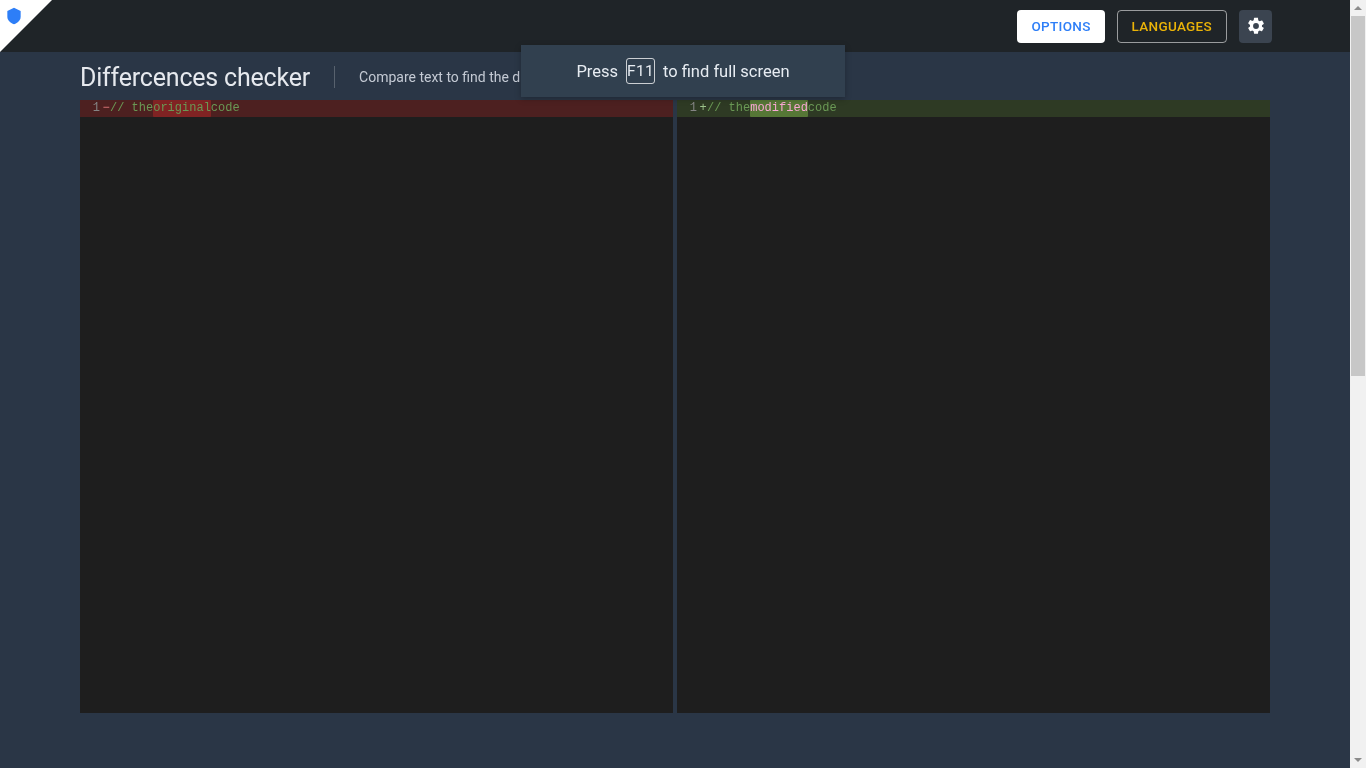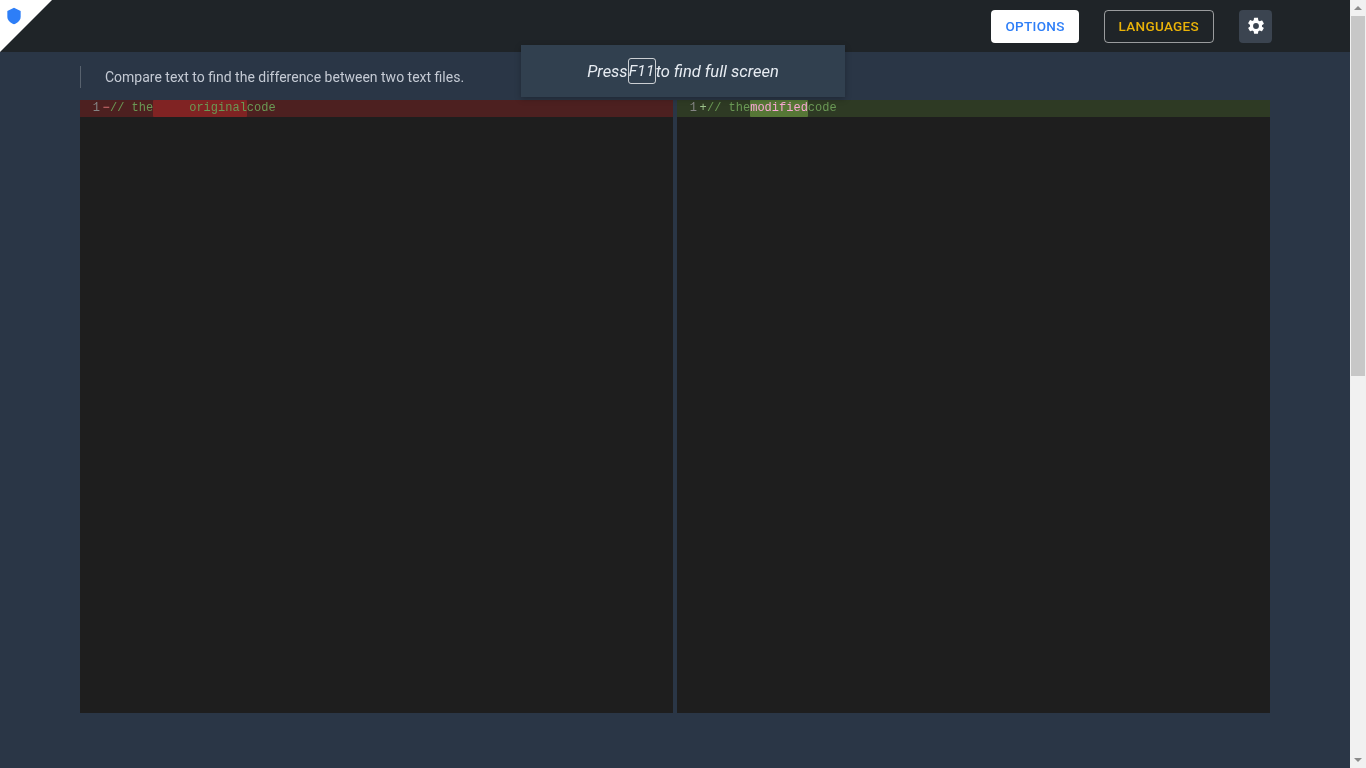--- a/index.html
+++ b/index.html
@@ -20,21 +20,21 @@
   
   .topbar {
     position: absolute;
     top: 0; left: 0; right: 0;
     height: 52px;
     background: #1f2428;
     display: flex;
     align-items: center;
     justify-content: flex-end;
     padding-right: 78px;
-    gap: 25px;
+    gap: 12px;
   }
   .corner {
     position: absolute;
     top: 0; left: 0;
     width: 52px; height: 52px;
     background: #fff;
     clip-path: polygon(0 0, 100% 0, 0 100%);
     display: flex;
     align-items: flex-start;
     justify-content: flex-start;
@@ -151,43 +151,42 @@
     align-items: center;
   }
   .del-bg { background: rgba(200,40,40,0.28); }
   .del-bg .sign { color: #e0787b; }
   .add-bg { background: rgba(100,150,60,0.24); }
   .add-bg .sign { color: #9cc38b; }
   .comment { color: #6A9955; align-items: center; }
   .tok-hl-del {
     background: rgba(200,40,40,0.42);
     border-radius: 1px;
-    padding-left: 36px;
   }
   .tok-hl-add {
     background: rgba(120,170,70,0.55);
     color: #f9a8d4;
     border-radius: 1px;
   }
 
   
   .overlay {
     position: absolute;
     top: 45px;
     left: 521px;
     width: 324px;
     height: 52px;
     background: #31404f;
     display: flex;
     align-items: center;
     justify-content: center;
+    gap: 8px;
     color: #e7ecf2;
     font-size: 16.5px;
     box-shadow: 0 2px 6px rgba(0,0,0,0.25);
-    font-style: italic;
   }
   .keycap {
     border: 1px solid rgba(255,255,255,0.75);
     border-radius: 3px;
     padding: 3px 0;
     font-size: 15.5px;
     letter-spacing: 0.3px;
   }
 
   
@@ -228,20 +227,21 @@
     <span class="pill pill-options">OPTIONS</span>
     <span class="pill pill-languages">LANGUAGES</span>
     <span class="gear-btn">
       <svg viewBox="0 0 24 24">
         <path d="M19.14,12.94a7.14,7.14,0,0,0,.05-.94,7.14,7.14,0,0,0-.05-.94l2.03-1.58a.5.5,0,0,0,.12-.64l-1.92-3.32a.5.5,0,0,0-.61-.22l-2.39.96a7.03,7.03,0,0,0-1.62-.94l-.36-2.54A.5.5,0,0,0,13.9,2h-3.8a.5.5,0,0,0-.49.42L9.25,4.96a7.03,7.03,0,0,0-1.62.94l-2.39-.96a.5.5,0,0,0-.61.22L2.71,8.48a.5.5,0,0,0,.12.64l2.03,1.58a7.14,7.14,0,0,0-.05.94,7.14,7.14,0,0,0,.05.94L2.83,14.16a.5.5,0,0,0-.12.64l1.92,3.32a.5.5,0,0,0,.61.22l2.39-.96a7.03,7.03,0,0,0,1.62.94l.36,2.54a.5.5,0,0,0,.49.42h3.8a.5.5,0,0,0,.49-.42l.36-2.54a7.03,7.03,0,0,0,1.62-.94l2.39.96a.5.5,0,0,0,.61-.22l1.92-3.32a.5.5,0,0,0-.12-.64ZM12,15.5A3.5,3.5,0,1,1,15.5,12,3.5,3.5,0,0,1,12,15.5Z"></path>
       </svg>
     </span>
   </div>
 
   <div class="title-row">
+    <div class="title-main">Differcences checker</div>
     <div class="title-divider"></div>
     <div class="title-sub">Compare text to find the difference between two text files.</div>
   </div>
 
   <div class="panes">
     <div class="pane">
       <div class="line-row del-bg">
         <span class="gutter">1</span>
         <span class="sign">−</span>
         <span class="line-text comment">

